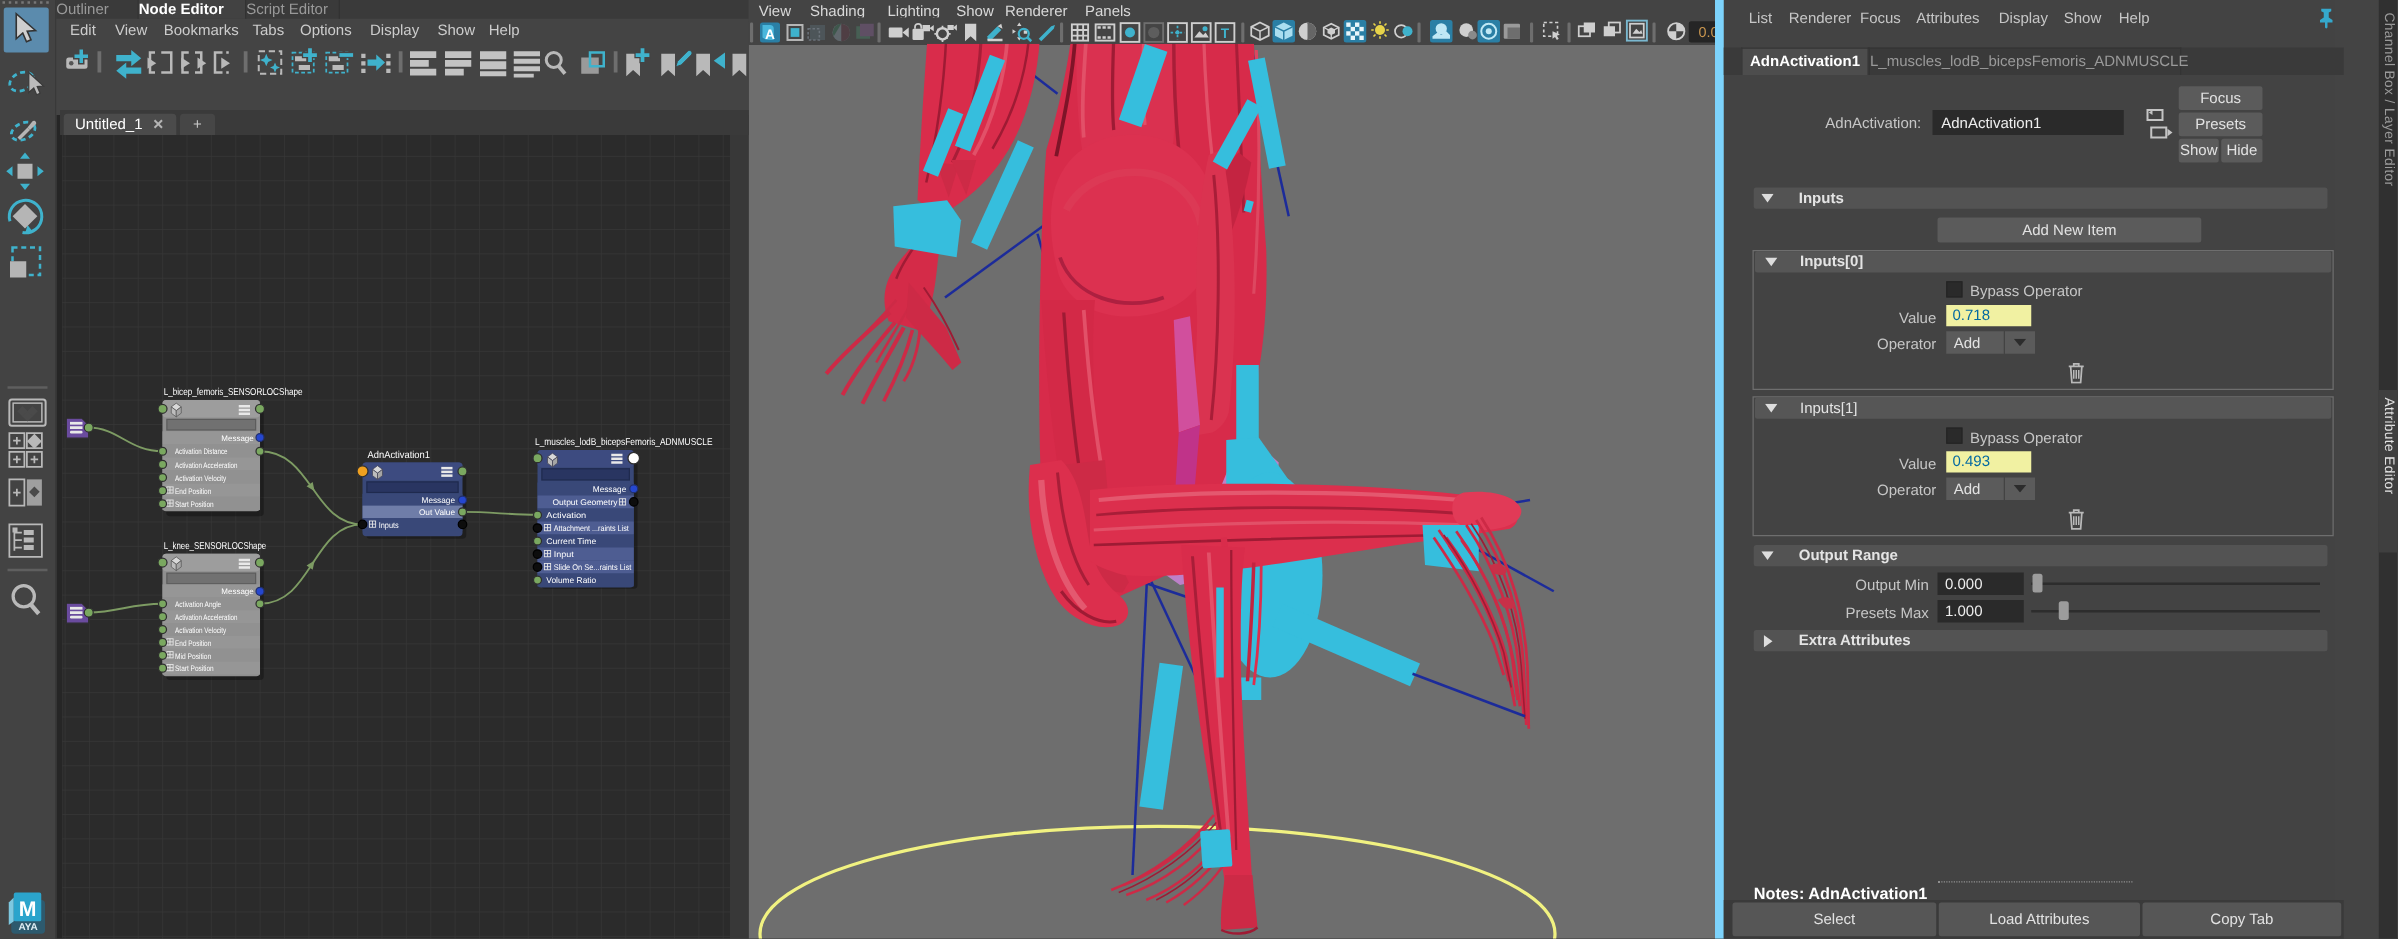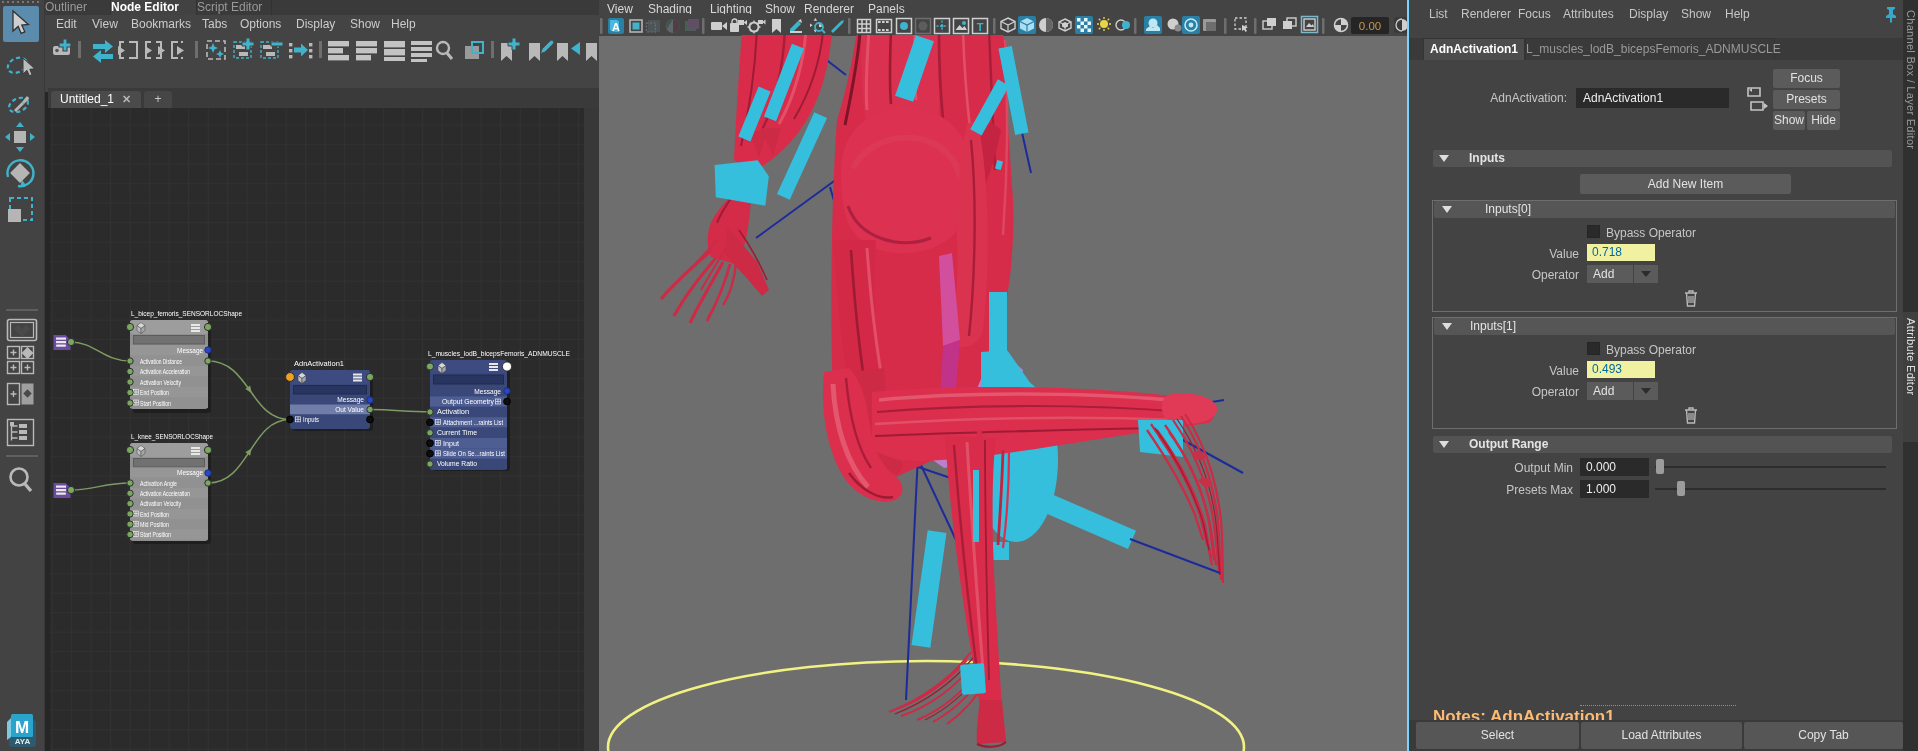--- a/index.html
+++ b/index.html
@@ -10,21 +10,21 @@
 #netabs{left:45px;top:0;width:554px;height:15px;background:#3a3a3a;color:#999;font-size:12px}
 #netabs .t{position:absolute;top:0;height:15px;line-height:15px;text-align:left;border-right:1px solid #323232}
 #nemenu{left:45px;top:15px;width:554px;height:18px;color:#ccc;font-size:12px}
 #nemenu span{position:absolute;top:2px}
 #nettab{left:48px;top:88px;width:551px;height:20px;background:#3a3a3a}
 
 #vpmenu{left:599px;top:0;width:808px;height:17px;color:#d8d8d8;font-size:12px;background:#444}
 #vpmenu span{position:absolute;top:2px}
 #vptool{left:599px;top:17px;width:808px;height:21px;background:#444}
 
-#ae{left:1407px;top:0;width:496px;height:751px;background:#434343;border-left:2px solid #7dd3fc;font-size:12px;color:#c6c6c6}
+#ae{left:1372px;top:0;width:496px;height:751px;background:#434343;border-left:7px solid #7dd3fc;font-size:12px;color:#c6c6c6}
 #sb{left:1903px;top:0;width:15px;height:751px;background:#303030}
 .vtext{writing-mode:vertical-rl;font-size:11px;letter-spacing:0.3px}
 .btn{position:absolute;background:#5b5b5b;color:#e2e2e2;text-align:center;border-radius:2px}
 .hdr{position:absolute;background:#535353;border-radius:2px;color:#e4e4e4}
 .fld{position:absolute;background:#2a2a2a;color:#eee}
 .yfld{position:absolute;background:#f1f1a2;color:#0369a1}
 .lab{position:absolute;text-align:right;color:#c6c6c6}
 </style></head><body>
 <div id="root">
   <svg id="necv" class="abs" style="left:45px;top:0" width="554" height="751">
@@ -815,21 +815,21 @@
     <div class="btn" style="left:398px;top:111px;width:33px;height:19px;line-height:19px">Hide</div>
 
     <div class="hdr" style="left:24px;top:150px;width:459px;height:17px;line-height:17px"><span style="margin-left:36px;font-weight:bold">Inputs</span>
       <svg class="abs" style="left:6px;top:5px" width="10" height="8">
           <path d="M0 0h10l-5 7z" fill="#ddd"></path>
         </svg>
     </div>
     <div class="btn" style="left:171px;top:174px;width:211px;height:20px;line-height:20px">Add New Item</div>
 
     <div class="abs" style="left:23px;top:200px;width:465px;height:112px;border:1px solid #6e6e6e"></div>
-    <div class="hdr" style="left:25px;top:201px;width:461px;height:17px;line-height:17px;background:#565656"><span style="margin-left:51px;font-weight:normal">Inputs[0]</span>
+    <div class="hdr" style="left:25px;top:201px;width:461px;height:17px;line-height:17px;background:#565656"><span style="margin-left:36px;font-weight:bold">Inputs[0]</span>
       <svg class="abs" style="left:8px;top:5px" width="10" height="8">
           <path d="M0 0h10l-5 7z" fill="#ddd"></path>
         </svg>
     </div>
     <div class="abs" style="left:178px;top:225px;width:13px;height:13px;background:#2a2a2a;border:1px solid #252525"></div>
     <span class="abs" style="left:197px;top:226px">Bypass Operator</span>
     <div class="lab" style="left:0px;top:247px;width:170px">Value</div>
     <div class="yfld" style="left:178px;top:244px;width:68px;height:17px;line-height:17px;padding-left:5px">0.718</div>
     <div class="lab" style="left:0px;top:268px;width:170px">Operator</div>
     <div class="btn" style="left:178px;top:265px;width:46px;height:18px;line-height:18px;text-align:left;padding-left:6px;border-radius:0">Add</div>
@@ -868,22 +868,27 @@
     </div>
     <div class="lab" style="left:0px;top:461px;width:164px">Output Min</div>
     <div class="fld" style="left:171px;top:458px;width:69px;height:18px;line-height:18px;padding-left:6px">0.000</div>
     <div class="abs" style="left:246px;top:466px;width:231px;height:2px;background:#2d2d2d"></div>
     <div class="abs" style="left:247px;top:459px;width:8px;height:15px;background:#9c9c9c;border-radius:2px"></div>
     <div class="lab" style="left:0px;top:483px;width:164px">Presets Max</div>
     <div class="fld" style="left:171px;top:480px;width:69px;height:18px;line-height:18px;padding-left:6px">1.000</div>
     <div class="abs" style="left:246px;top:488px;width:231px;height:2px;background:#2d2d2d"></div>
     <div class="abs" style="left:268px;top:481px;width:8px;height:15px;background:#9c9c9c;border-radius:2px"></div>
 
-
-    <span class="abs" style="left:24px;top:707px;font-weight:bold;color:#fdba74;font-size:17px">Notes: AdnActivation1</span>
+    <div class="hdr" style="left:24px;top:504px;width:459px;height:17px;line-height:17px"><span style="margin-left:36px;font-weight:bold">Extra Attributes</span>
+      <svg class="abs" style="left:8px;top:4px" width="8" height="10">
+          <path d="M0 0v10l7-5z" fill="#ddd"></path>
+        </svg>
+    </div>
+
+    <span class="abs" style="left:24px;top:707px;font-weight:bold;color:#ffffff;font-size:13px">Notes: AdnActivation1</span>
     <div class="abs" style="left:171px;top:705px;width:156px;border-top:1px dotted #909090"></div>
 
     <div class="abs" style="left:0;top:720px;width:496px;height:31px;background:#3a3a3a"></div>
     <div class="btn" style="left:7px;top:722px;width:163px;height:27px;line-height:27px;background:#565656">Select</div>
     <div class="btn" style="left:172px;top:722px;width:161px;height:27px;line-height:27px;background:#565656">Load Attributes</div>
     <div class="btn" style="left:335px;top:722px;width:159px;height:27px;line-height:27px;background:#565656">Copy Tab</div>
   </div>
   <div id="sb" class="abs">
     <div class="vtext abs" style="left:2px;top:10px;color:#9a9a9a">Channel Box / Layer Editor</div>
     <div class="abs" style="left:0;top:312px;width:15px;height:130px;background:#3f3f3f"></div>

